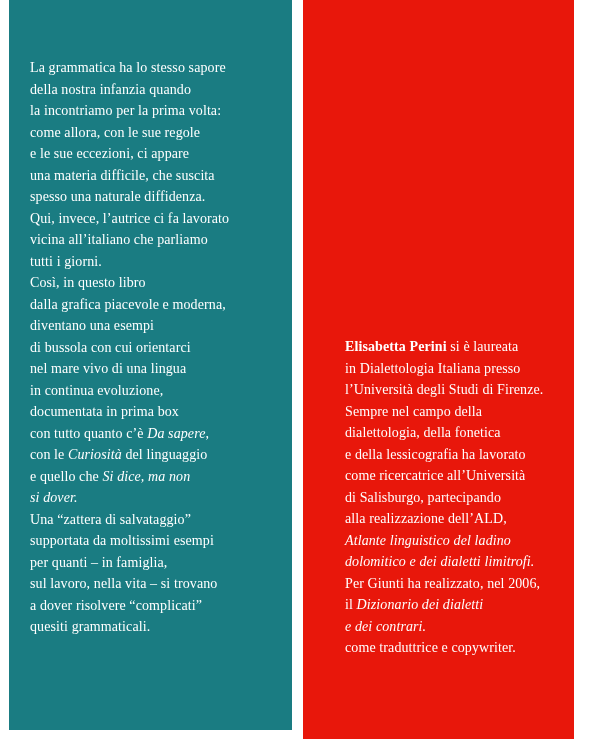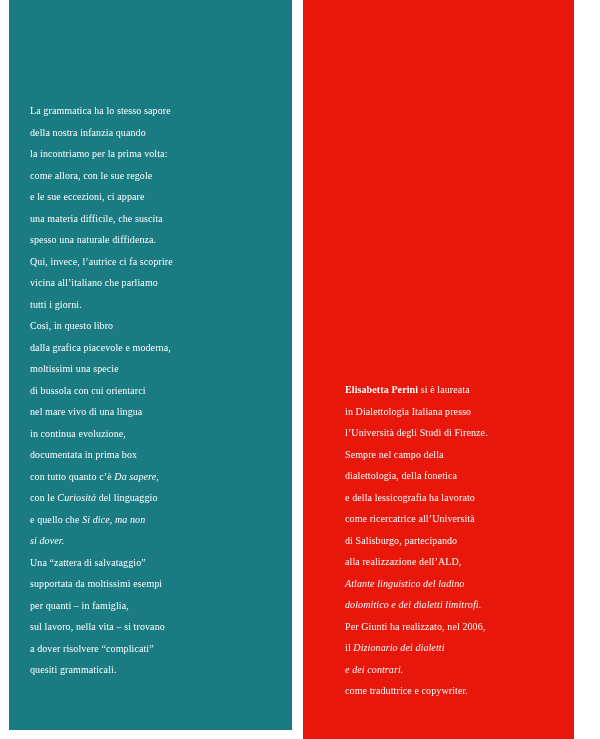--- a/index.html
+++ b/index.html
@@ -31,25 +31,24 @@
   }
   .panel.right {
     left: 303px;
     width: 271px;
     height: 739px;
     background: var(--red, #e8170b);
   }
   .text-block {
     position: absolute;
     color: var(--text, #ffffff);
-    font-size: 10px;
+    font-size: 14px;
     line-height: 21.5px;
     letter-spacing: 0.1px;
     white-space: nowrap;
-    margin-top: 43px;
   }
   #left-text {
     left: 21px;
     top: 57px;
   }
   #right-text {
     left: 42px;
     top: 336px;
   }
   .line {
@@ -64,26 +63,26 @@
 <div class="page">
   <div class="panel left">
     <div class="text-block" id="left-text">
         <div class="line"><span>La grammatica ha lo stesso sapore</span></div>
         <div class="line"><span>della nostra infanzia quando</span></div>
         <div class="line"><span>la incontriamo per la prima volta:</span></div>
         <div class="line"><span>come allora, con le sue regole</span></div>
         <div class="line"><span>e le sue eccezioni, ci appare</span></div>
         <div class="line"><span>una materia difficile, che suscita</span></div>
         <div class="line"><span>spesso una naturale diffidenza.</span></div>
-        <div class="line"><span>Qui, invece, l’autrice ci fa scoprire</span></div>
+        <div class="line"><span>Qui, invece, l’autrice ci fa lavorato</span></div>
         <div class="line"><span>vicina all’italiano che parliamo</span></div>
         <div class="line"><span>tutti i giorni.</span></div>
         <div class="line"><span>Così, in questo libro</span></div>
         <div class="line"><span>dalla grafica piacevole e moderna,</span></div>
-        <div class="line"><span>moltissimi una specie</span></div>
+        <div class="line"><span>diventano una esempi</span></div>
         <div class="line"><span>di bussola con cui orientarci</span></div>
         <div class="line"><span>nel mare vivo di una lingua</span></div>
         <div class="line"><span>in continua evoluzione,</span></div>
         <div class="line"><span>documentata in prima box</span></div>
         <div class="line"><span>con tutto quanto c’è </span><span class="it">Da sapere</span><span>,</span></div>
         <div class="line"><span>con le </span><span class="it">Curiosità</span><span> del linguaggio</span></div>
         <div class="line"><span>e quello che </span><span class="it">Si dice, ma non</span></div>
         <div class="line"><span class="it">si dover.</span></div>
         <div class="line"><span>Una “zattera di salvataggio”</span></div>
         <div class="line"><span>supportata da moltissimi esempi</span></div>

